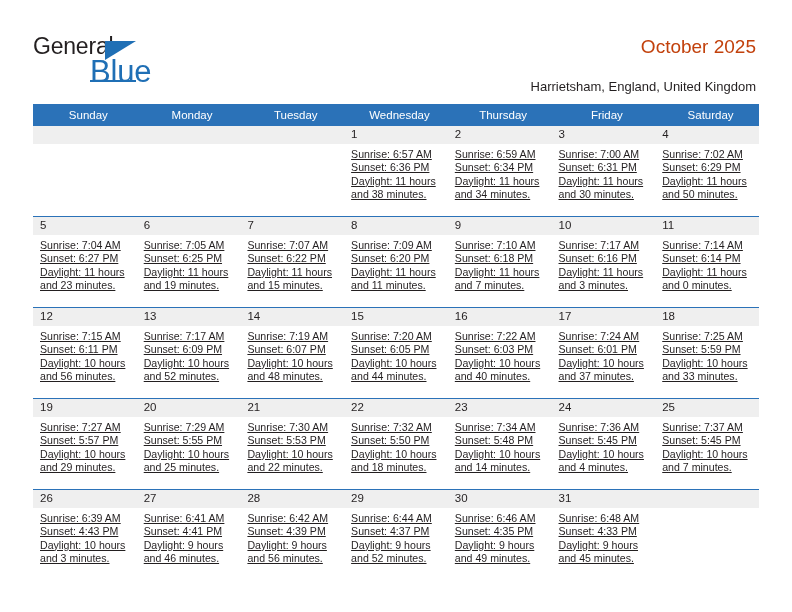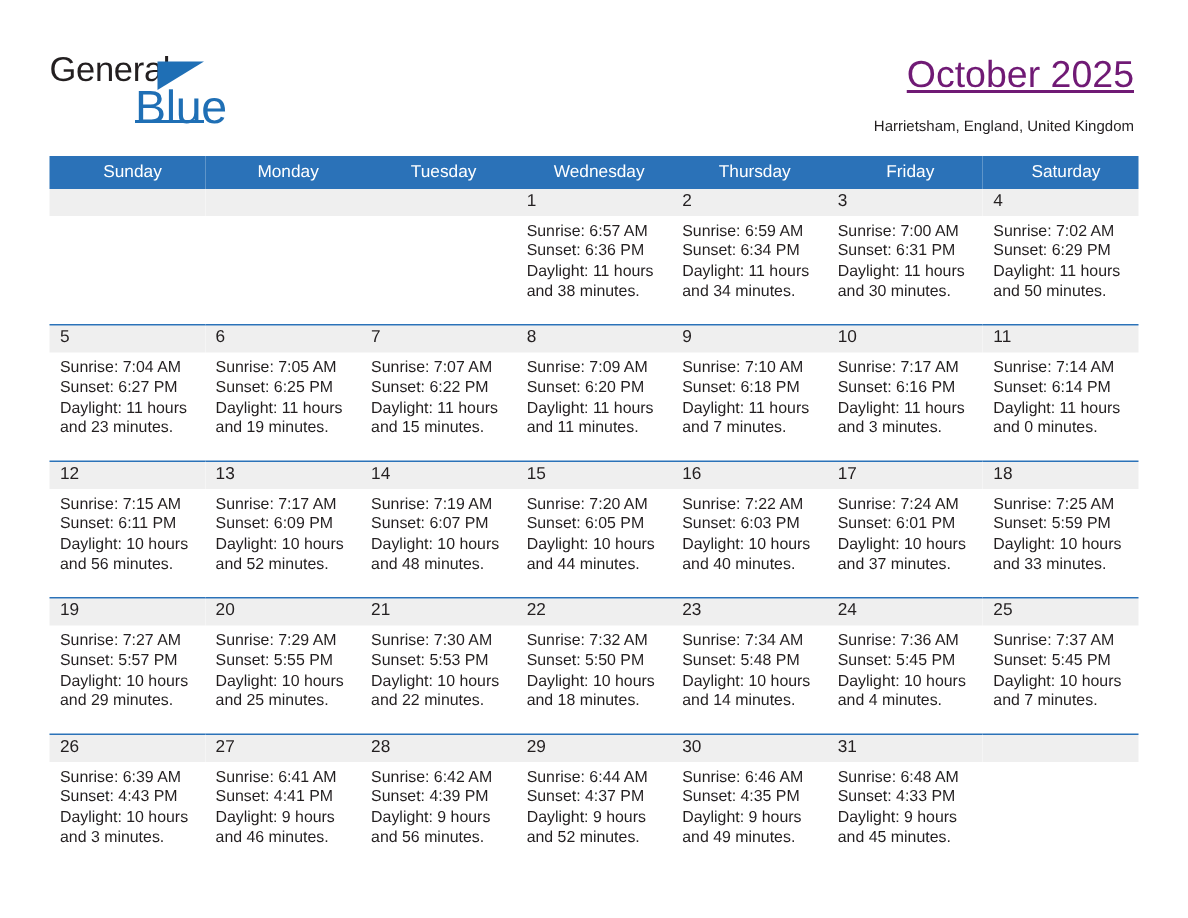--- a/index.html
+++ b/index.html
@@ -66,32 +66,31 @@
     top: 47px;
     width: 46px;
     height: 2px;
     background: #1f6fb5;
   }
 
   .title {
     position: absolute;
     right: 36px;
     top: 36px;
-    font-size: 25px;
-    color: #701a75;
+    font-size: 19px;
+    color: #c2410c;
     text-align: right;
     white-space: nowrap;
     font-weight: normal;
-    text-decoration: underline;
   }
   .subtitle {
     position: absolute;
     right: 36px;
     top: 79px;
-    font-size: 10px;
+    font-size: 13px;
     color: #231f20;
     text-align: right;
     white-space: nowrap;
   }
 
   
   .cal {
     position: absolute;
     left: 33px;
     top: 104px;
@@ -139,20 +138,21 @@
   }
   td.blank .daynum {
     background: #efefef;
   }
   .info {
     display: block;
     padding: 4px 6px 0 7px;
     font-size: 10.6px;
     line-height: 13.4px;
     color: #231f20;
+    text-decoration: underline;
   }
   .info span {
     display: block;
     white-space: nowrap;
   }
 </style>
 </head>
 <body>
 
 <div class="page">

